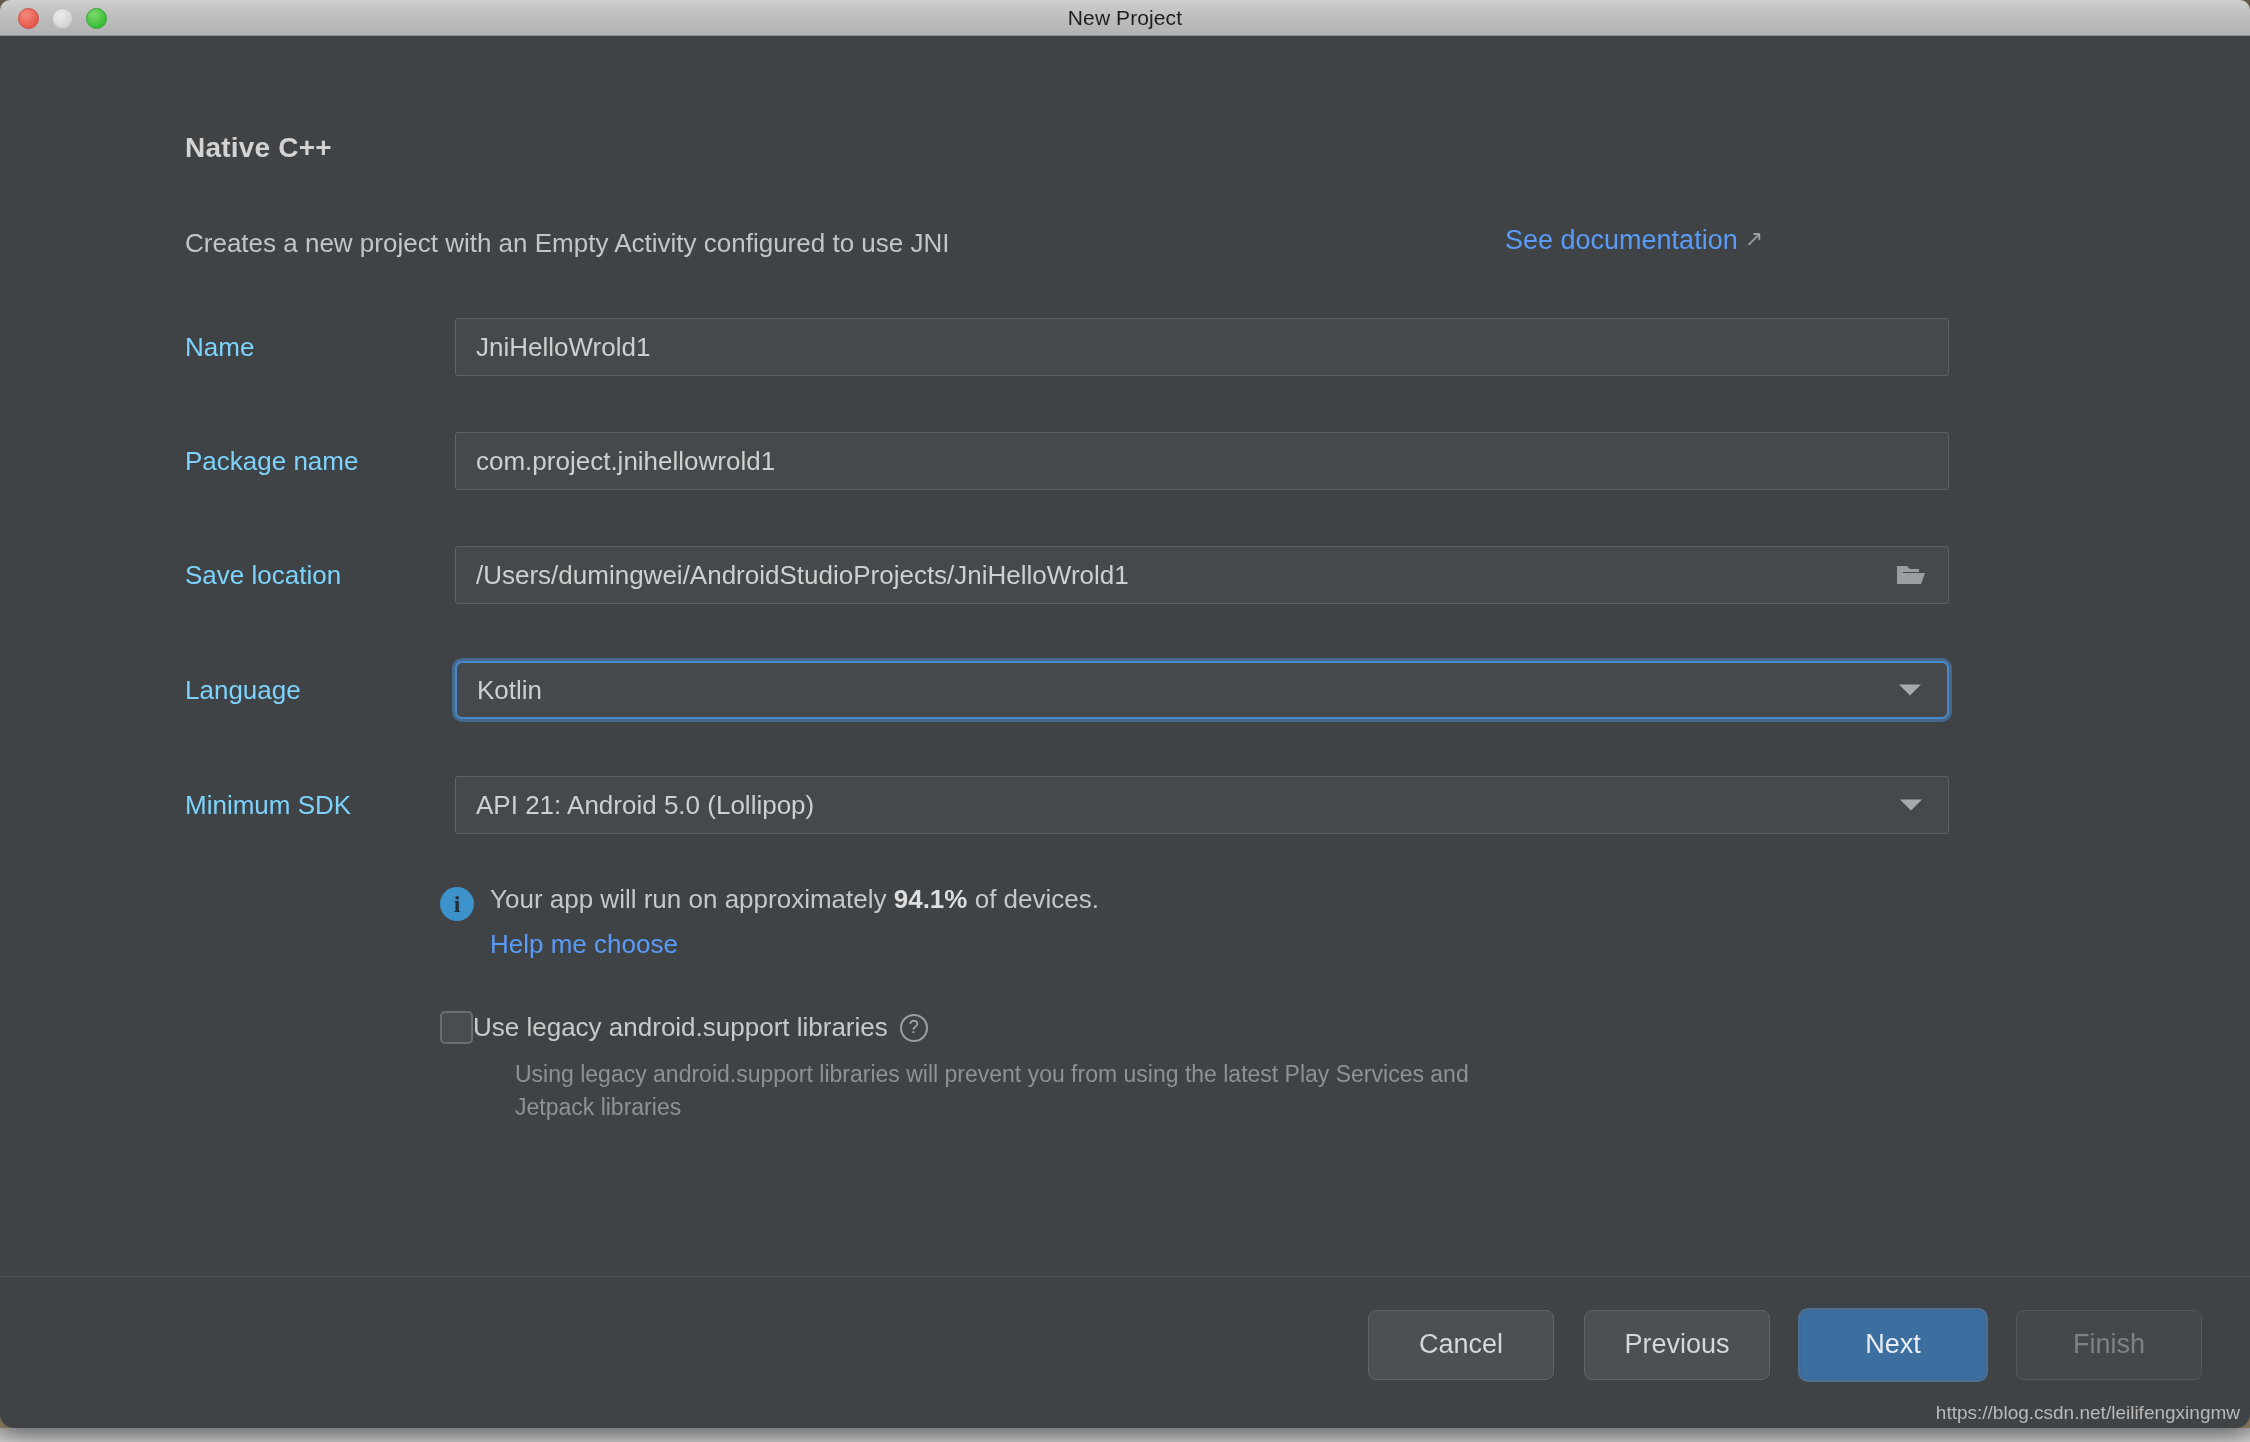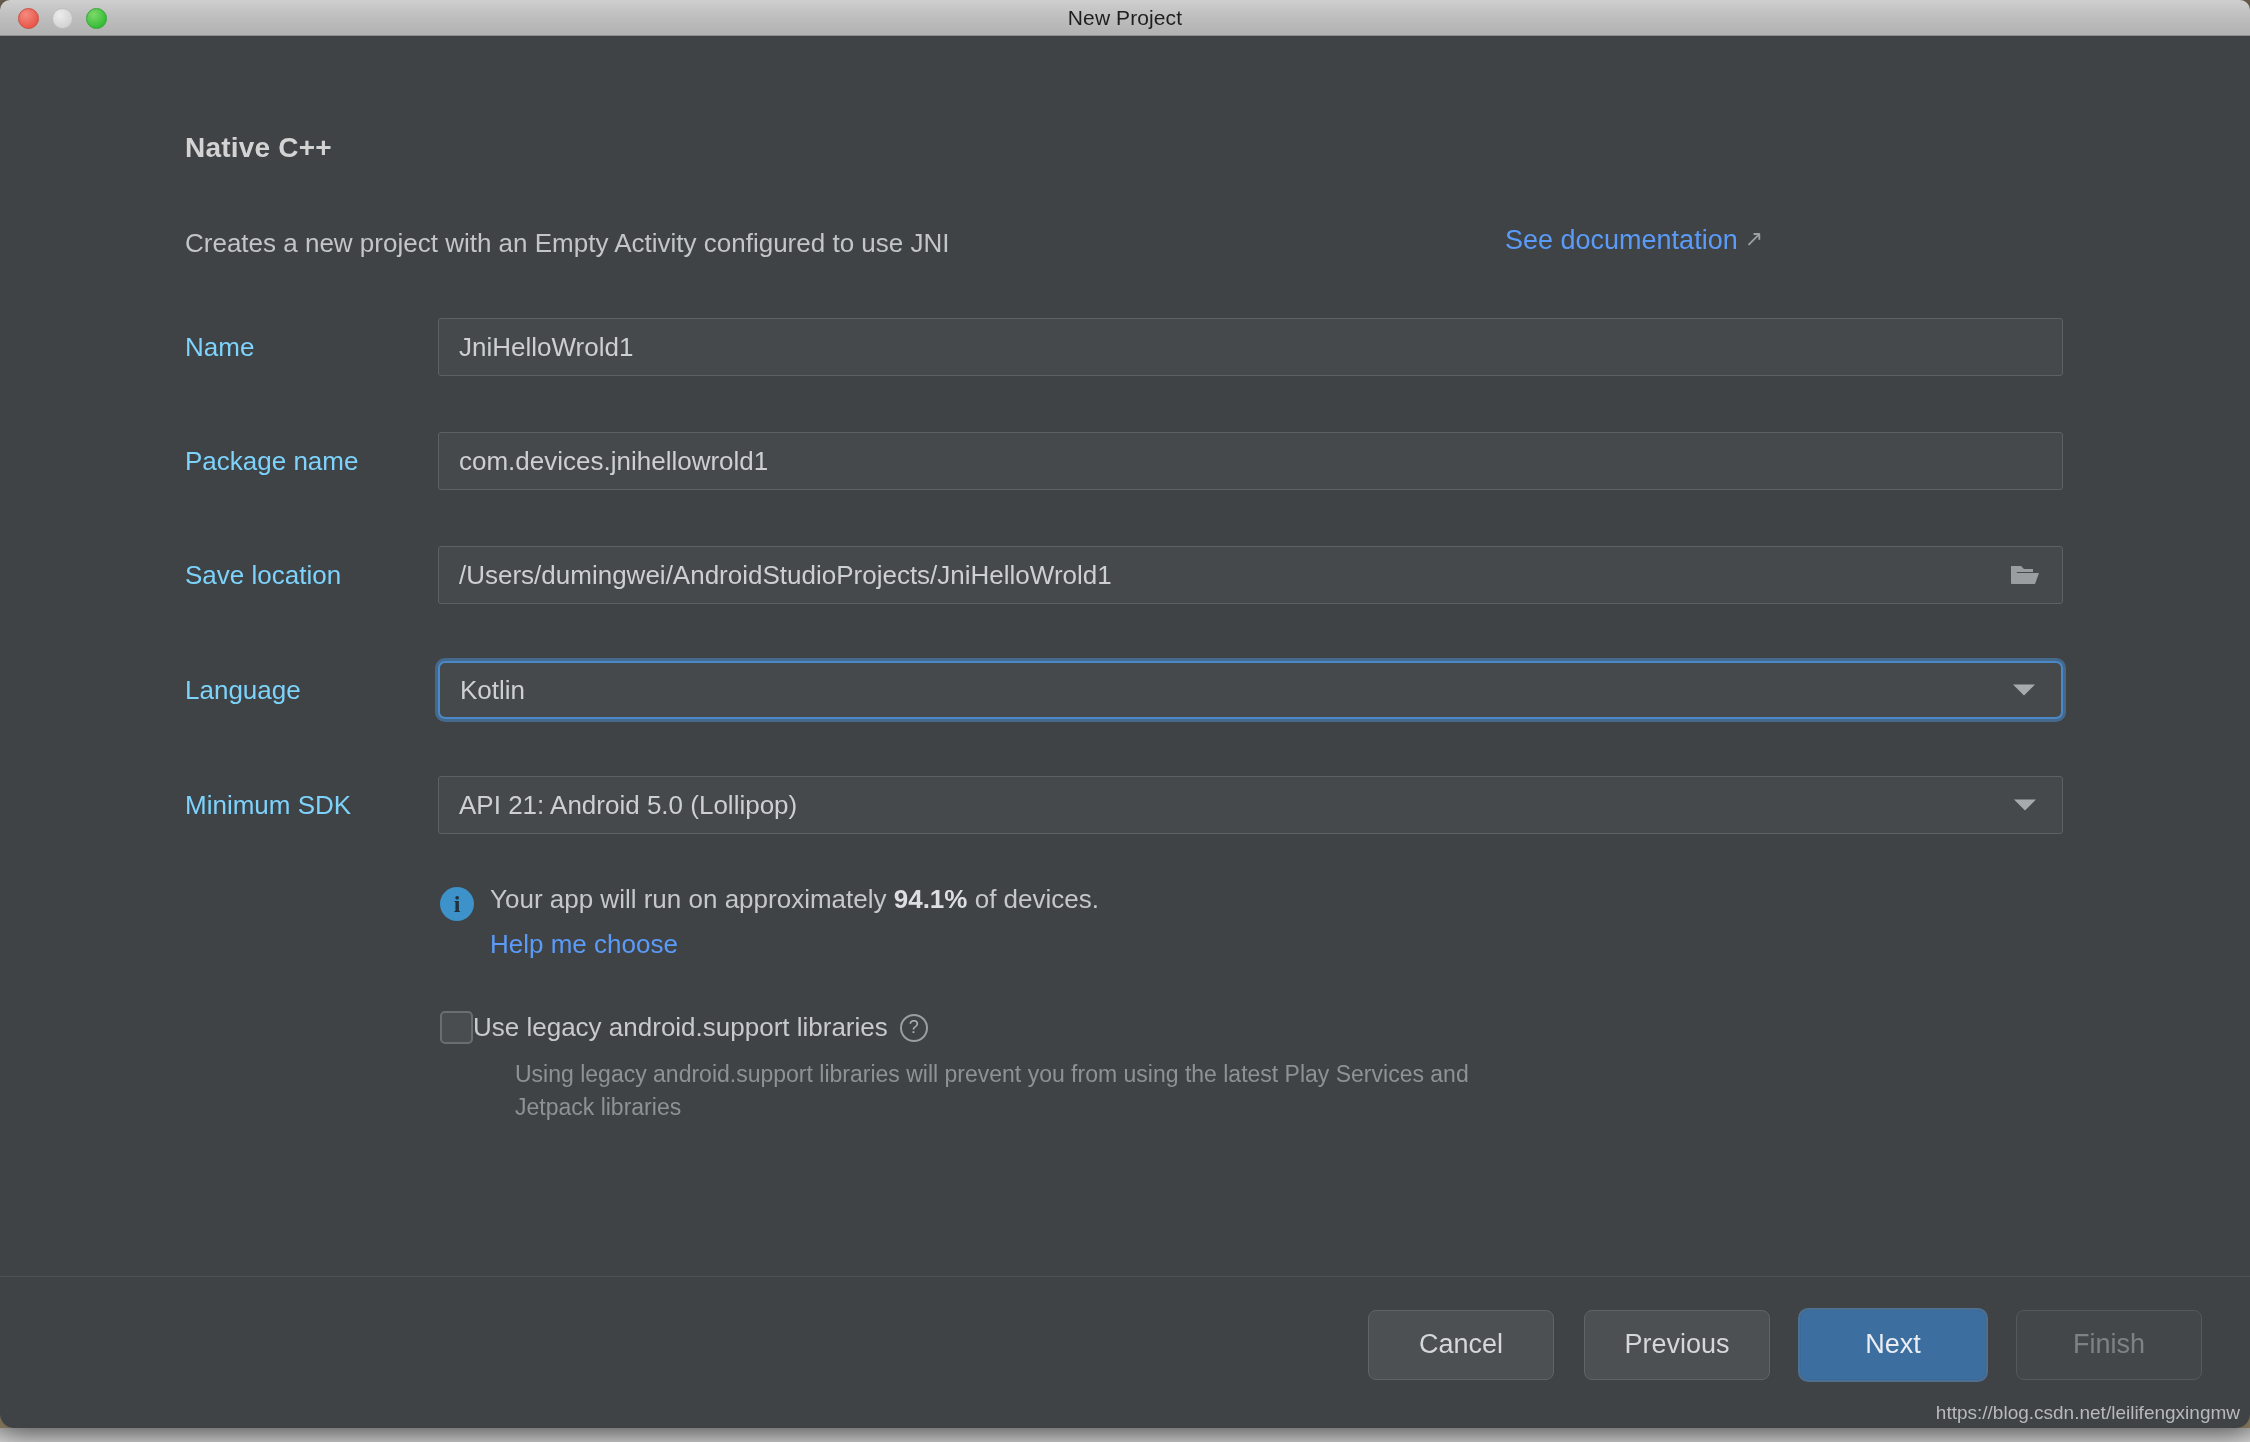--- a/index.html
+++ b/index.html
@@ -150,22 +150,22 @@
     left: 0;
     top: 50%;
     transform: translateY(-50%);
     font-size: 26px;
     color: #7dd3fc;
     white-space: nowrap;
   }
 
   .field-box {
     position: absolute;
-    left: 253px;
-    width: 1625px;
+    left: 270px;
+    width: 1494px;
     height: 58px;
     background: #45494c;
     border: 1px solid #5d6164;
     border-radius: 3px;
     display: flex;
     align-items: center;
     padding: 4px 20px;
   }
   .field-value {
     font-size: 26px;
@@ -369,21 +369,21 @@
       <div class="form-row" style="top:282px;">
         <div class="field-label">Name</div>
         <div class="field-box">
           <span class="field-value">JniHelloWrold1</span>
         </div>
       </div>
 
       <div class="form-row" style="top:396px;">
         <div class="field-label">Package name</div>
         <div class="field-box">
-          <span class="field-value">com.devices.jnihellowrold1</span>
+          <span class="field-value">com.project.jnihellowrold1</span>
         </div>
       </div>
 
       <div class="form-row" style="top:510px;">
         <div class="field-label">Save location</div>
         <div class="field-box">
           <span class="field-value">/Users/dumingwei/AndroidStudioProjects/JniHelloWrold1</span>
           <span class="folder-icon">
             <svg width="30" height="24" viewBox="0 0 30 24" xmlns="http://www.w3.org/2000/svg">
               <path d="M1 3 h10 l3 3 h9 v3 H7 L3 20 H1 Z" fill="#9a9ea0"></path>

